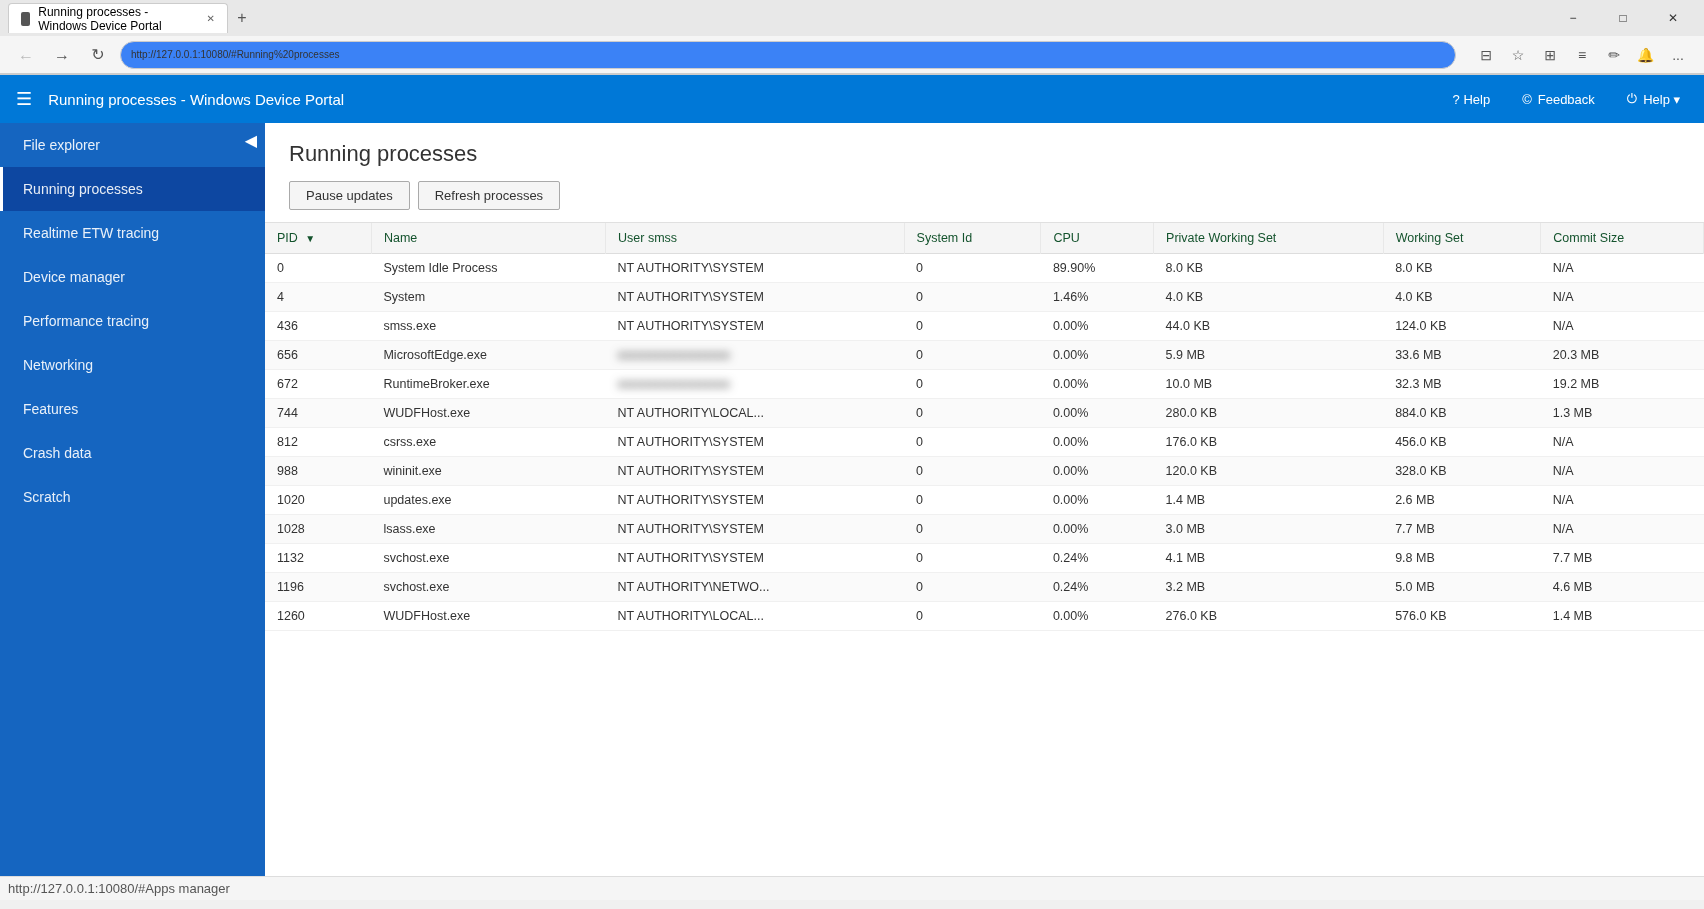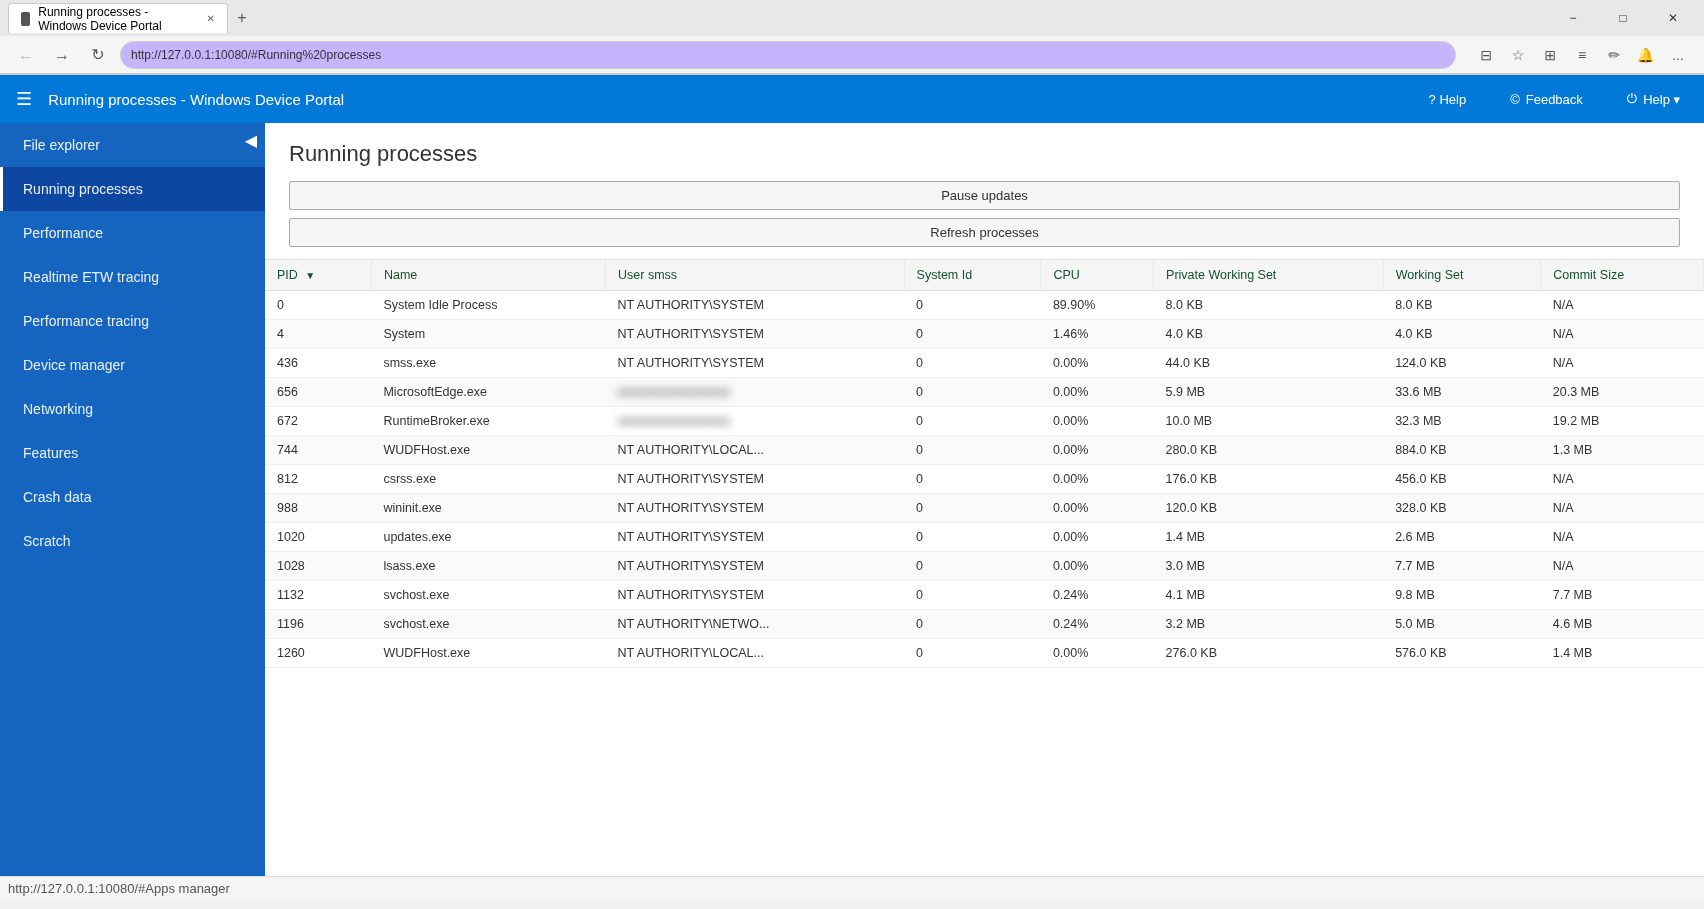--- a/index.html
+++ b/index.html
@@ -71,22 +71,22 @@
       cursor: pointer; color: #555; font-size: 16px;
       border: none; background: transparent; border-radius: 3px;
     }
     .nav-btn.disabled { color: #bbb; cursor: default; }
     .address-input {
       flex: 1;
       height: 28px;
       padding: 0 10px;
       border: 1px solid #ccc;
       border-radius: 14px;
-      font-size: 12px;
-      background: #c4b5fd;
+      font-size: 10px;
+      background: #3b82f6;
       color: #333;
       outline: none;
     }
     .browser-actions {
       display: flex;
       gap: 4px;
       margin-left: 8px;
     }
     .browser-action-btn {
       width: 28px; height: 28px;
@@ -99,21 +99,21 @@
     .app-header {
       height: 48px;
       background: #0078d7;
       display: flex;
       align-items: center;
       padding: 0 16px;
       color: white;
     }
     .hamburger { cursor: pointer; font-size: 18px; margin-right: 16px; }
     .app-title { font-size: 15px; font-weight: 400; flex: 1; }
-    .header-actions { display: flex; gap: 28px; align-items: center; }
+    .header-actions { display: flex; gap: 16px; align-items: center; }
     .header-btn {
       display: flex; align-items: center; gap: 6px;
       cursor: pointer; color: white; font-size: 13px;
       background: transparent; border: none; padding: 4px 8px;
     }
 
     
     .main-layout {
       display: flex;
       height: calc(909px - 36px - 34px - 38px - 48px);
@@ -164,21 +164,20 @@
     }
     .page-title {
       font-size: 22px;
       font-weight: 300;
       color: #333;
       margin-bottom: 14px;
     }
     .toolbar {
       display: flex;
       gap: 8px;
-      flex-direction: column;
     }
     .toolbar-btn {
       padding: 6px 16px;
       border: 1px solid #aaa;
       background: #f5f5f5;
       cursor: pointer;
       font-size: 13px;
       color: #333;
       border-radius: 2px;
     }
@@ -290,24 +289,23 @@
   </div>
 </div>
 
 <div class="main-layout">
 
   <div class="sidebar">
     <button class="sidebar-collapse">◀</button>
     <div id="sidebar-items">
         <div class="sidebar-item">File explorer</div>
         <div class="sidebar-item active">Running processes</div>
-        <div class="sidebar-item">Performance</div>
         <div class="sidebar-item">Realtime ETW tracing</div>
+        <div class="sidebar-item">Device manager</div>
         <div class="sidebar-item">Performance tracing</div>
-        <div class="sidebar-item">Device manager</div>
         <div class="sidebar-item">Networking</div>
         <div class="sidebar-item">Features</div>
         <div class="sidebar-item">Crash data</div>
         <div class="sidebar-item">Scratch</div>
       </div>
   </div>
 
   <div class="content">
     <div class="content-header">
       <div class="page-title">Running processes</div>

